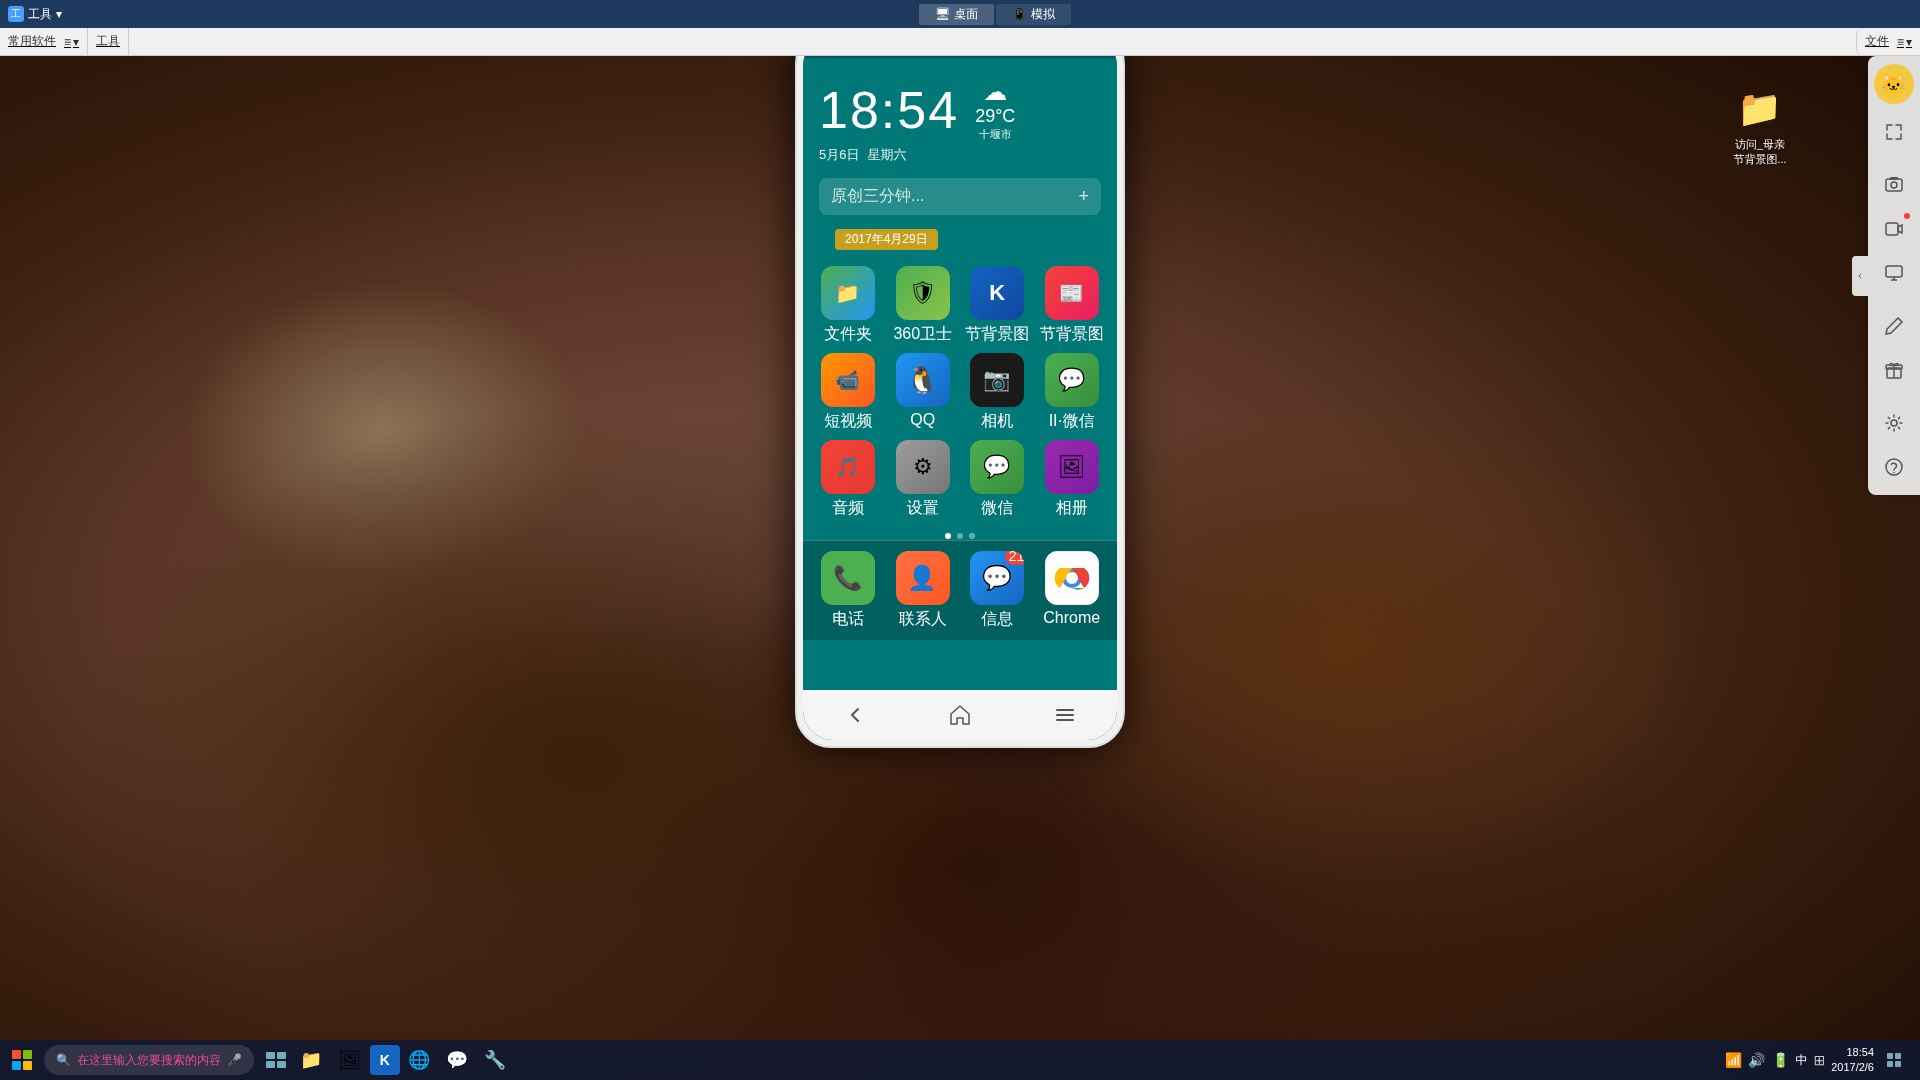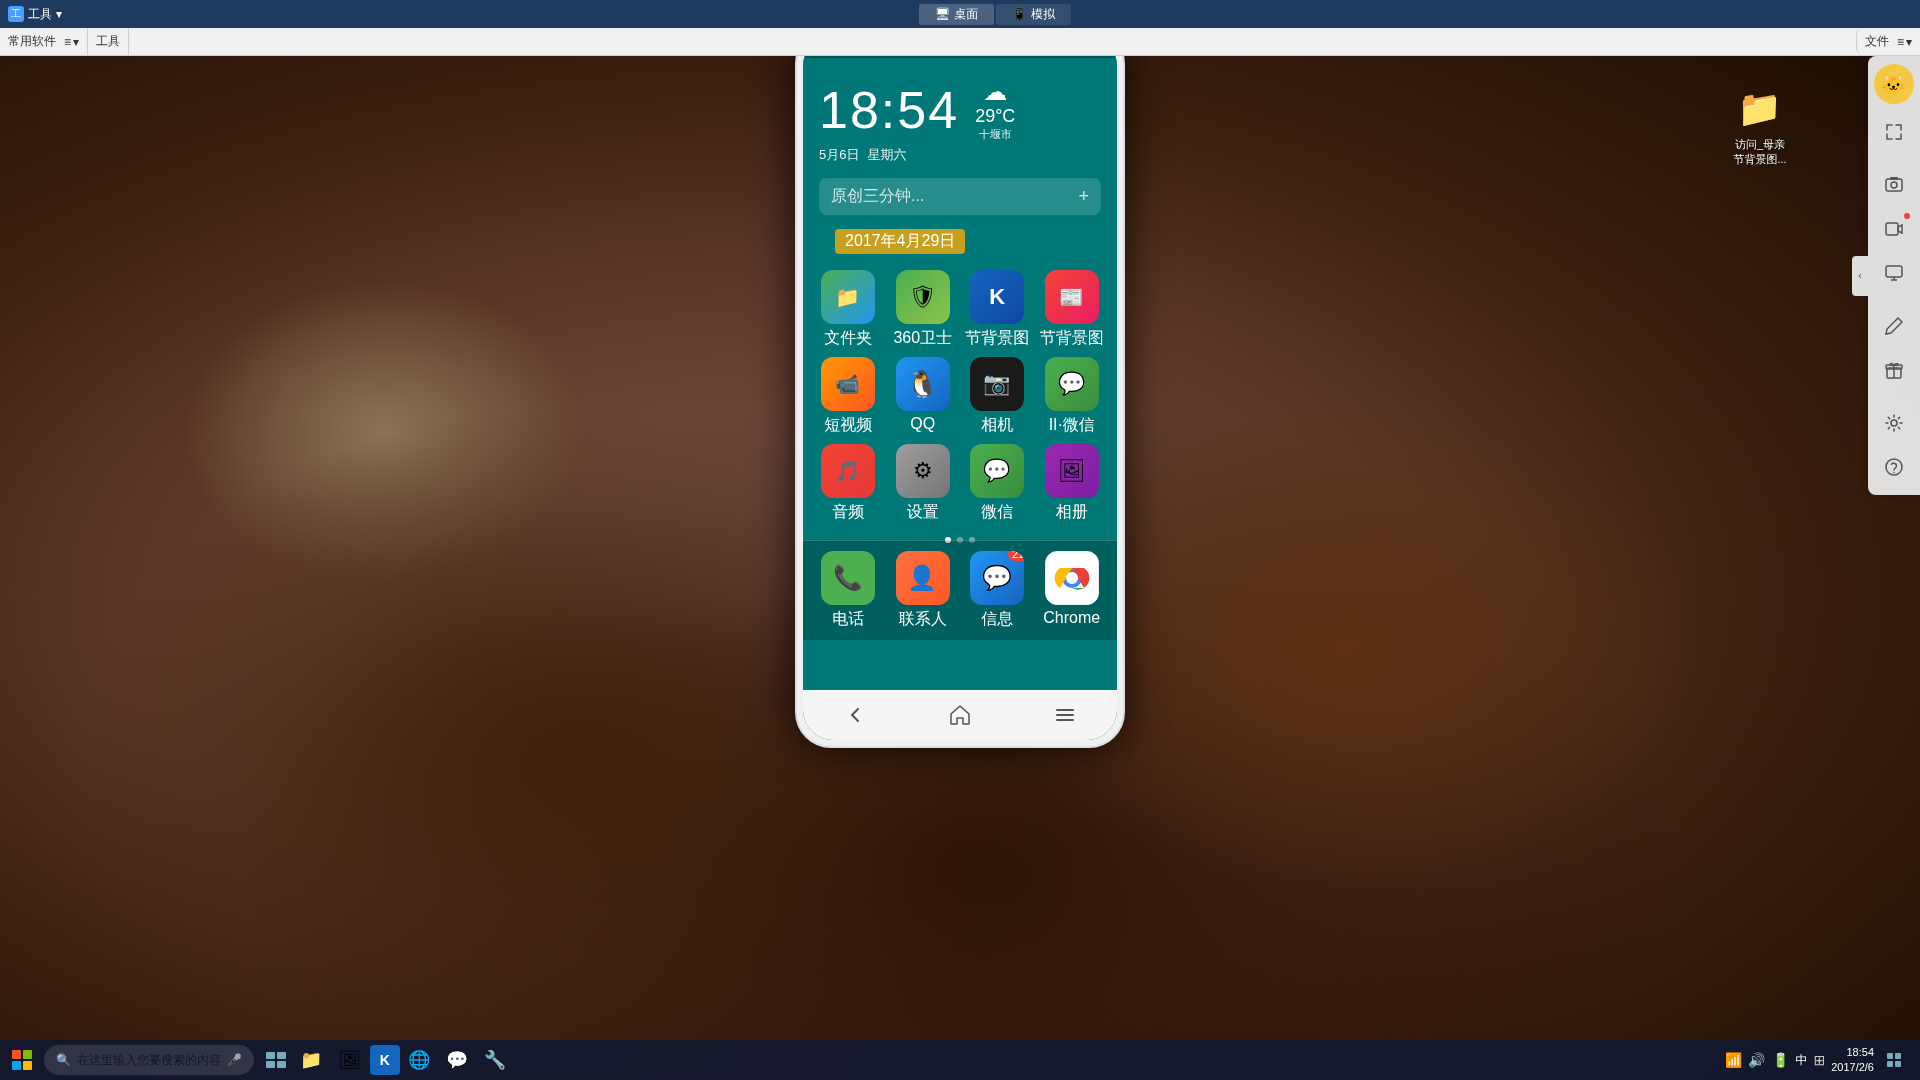--- a/index.html
+++ b/index.html
@@ -93,20 +93,21 @@
       position: absolute;
       top: 28px;
       left: 0;
       right: 0;
       height: 28px;
       background: #f0f0f0;
       border-bottom: 1px solid #ccc;
       display: flex;
       align-items: center;
       z-index: 100;
+      text-decoration: underline;
     }
 
     .toolbar-section {
       display: flex;
       align-items: center;
       padding: 0 8px;
       height: 100%;
       border-right: 1px solid #ccc;
       gap: 8px;
       font-size: 12px;
@@ -181,21 +182,21 @@
       gap: 6px;
       min-width: 200px;
     }
 
     .taskbar-search-icon {
       color: #aaa;
       font-size: 12px;
     }
 
     .taskbar-search-text {
-      color: #0f172a;
+      color: #ec4899;
       font-size: 12px;
     }
 
     .taskbar-icons-left {
       display: flex;
       align-items: center;
       gap: 2px;
     }
 
     .taskbar-icon {
@@ -344,21 +345,21 @@
     }
 
     .note-text { color: rgba(255,255,255,0.8); font-size: 16px; }
     .note-plus { color: rgba(255,255,255,0.8); font-size: 18px; }
 
     .date-badge {
       margin: 4px 16px;
       background: #c8a020;
       border-radius: 4px;
       padding: 2px 10px;
-      font-size: 16px;
+      font-size: 12px;
       color: #fff;
       display: inline-block;
     }
 
     
     .app-grid {
       display: grid;
       grid-template-columns: repeat(4, 1fr);
       gap: 8px;
       padding: 12px 12px 8px;
@@ -532,21 +533,21 @@
     .icon-wechat { background: linear-gradient(135deg, #4CAF50, #388E3C); }
     .icon-album { background: linear-gradient(135deg, #9C27B0, #7B1FA2); }
 
     .badge {
       position: absolute;
       top: -4px;
       right: -4px;
       background: #f44336;
       color: white;
       border-radius: 10px;
-      font-size: 11px;
+      font-size: 14px;
       padding: 1px 4px;
       min-width: 16px;
       text-align: left;
     }
 
     
     .panel-collapse-btn {
       position: absolute;
       left: -16px;
       top: 50%;

